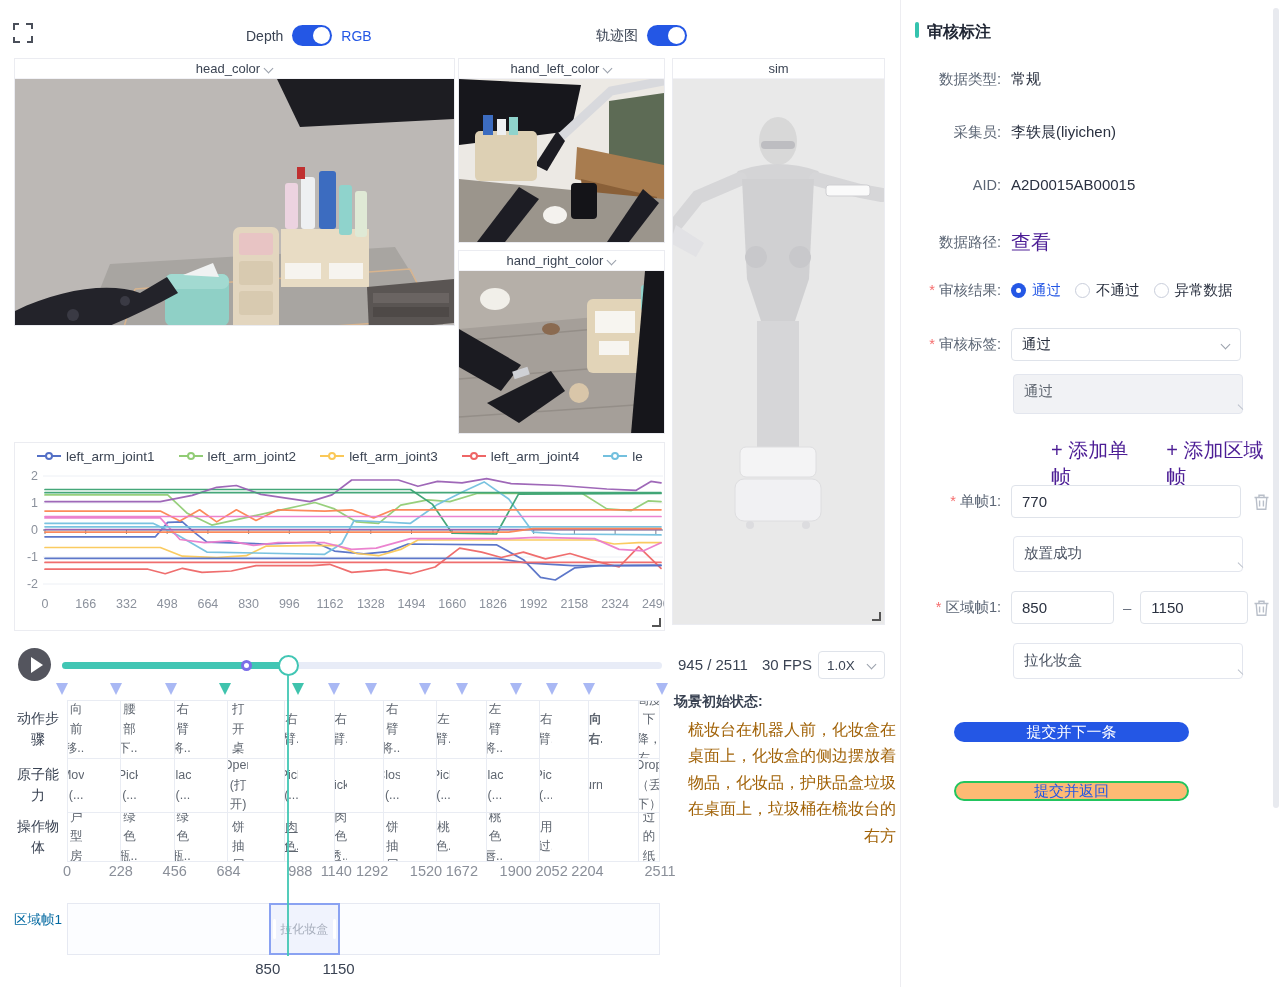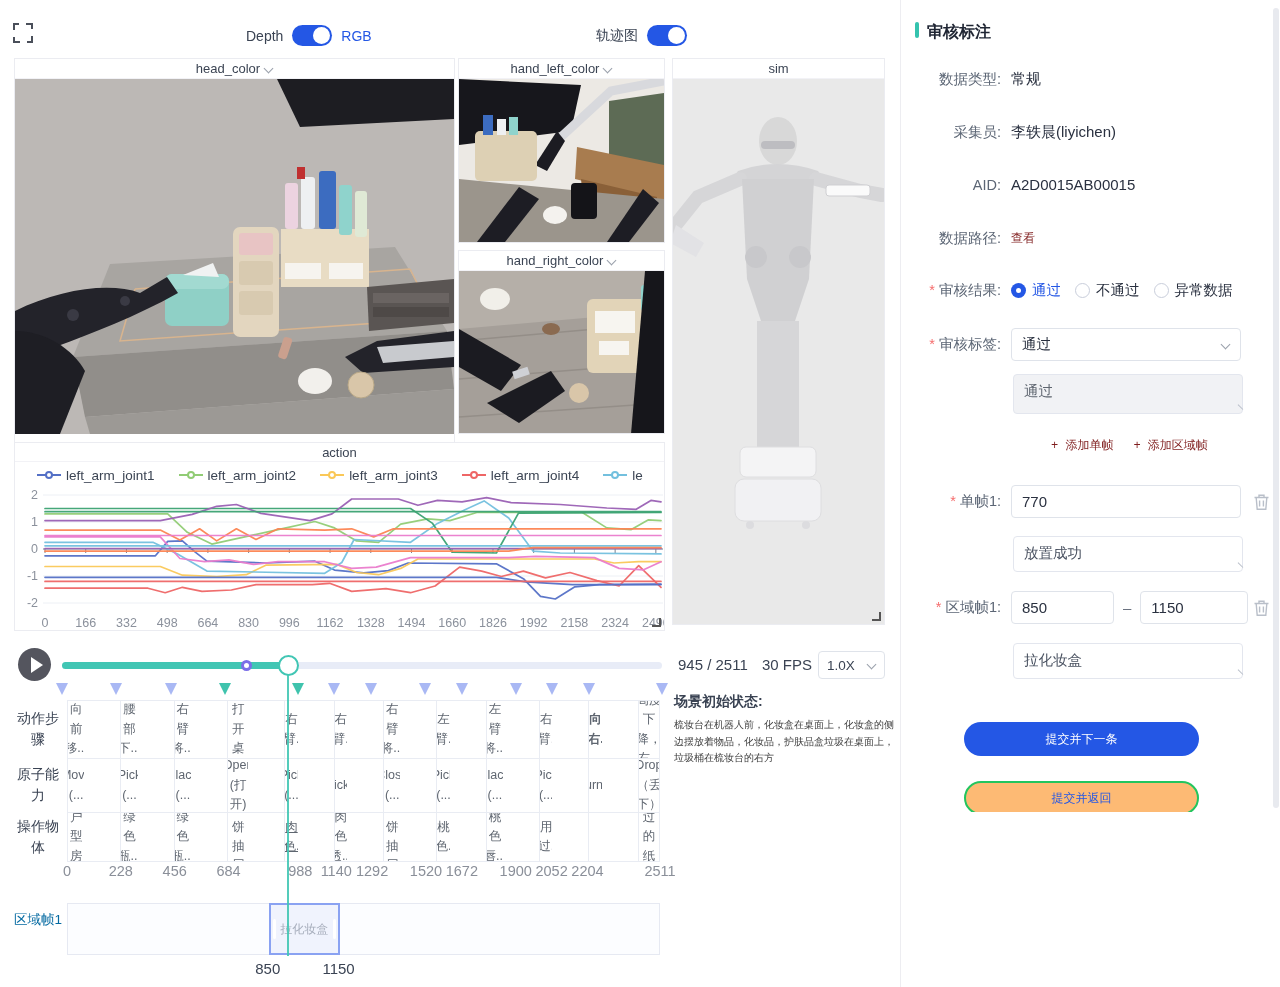--- a/index.html
+++ b/index.html
@@ -16,21 +16,21 @@
   .switch .knob { position:absolute; right:2px; top:2px; width:17px; height:17px; border-radius:50%; background:#fff; }
   .rgb-lbl { color:#2457e5; }
 
   
   .pane { position:absolute; background:#fff; border:1px solid #ebecf1; overflow:hidden; }
   .pane-h { height:20px; display:flex; align-items:center; justify-content:center; gap:5px;
             font-size:13px; color:#3b4453; border-bottom:1px solid #f2f2f6; background:#fff; cursor:pointer; }
   .chev { width:8px; height:8px; display:inline-block; position:relative; top:-2px; }
   .chev:before { content:""; position:absolute; left:0; top:2px; width:6px; height:6px;
                  border-right:1.5px solid #9aa0ab; border-bottom:1.5px solid #9aa0ab; transform:rotate(45deg); }
-  .pane-head { left:14px; top:58px; width:441px; height:452px; }
+  .pane-head { left:14px; top:58px; width:441px; height:268px; }
   .pane-hl   { left:458px; top:58px; width:207px; height:185px; }
   .pane-hr   { left:458px; top:250px; width:207px; height:184px; }
   .pane-sim  { left:672px; top:58px; width:213px; height:567px; }
   .campic { display:block; }
   .rsz { position:absolute; right:3px; bottom:3px; width:9px; height:9px;
          border-right:2px solid #555; border-bottom:2px solid #555; }
 
   
   .pane-act { left:14px; top:442px; width:651px; height:189px; }
   .act-title { height:19px; line-height:19px; text-align:center; font-size:13px; color:#3b4453; border-bottom:1px solid #f2f2f6; }
@@ -63,59 +63,59 @@
   .trow { display:flex; border-bottom:1px solid #e9ecf3;gap:36px; }
   .tcell { border-left:1px solid #e9ecf3; display:flex; align-items:center; justify-content:center; text-align:center;
            font-size:12.5px; color:#5f6670; line-height:1.55; padding:2px 3px; overflow:hidden; }
   .trow .tcell:last-child { border-right:1px solid #e9ecf3; }
   .axis-nums { position:absolute; left:0; top:863px; width:900px; height:18px; font-size:14.5px; color:#8a8f99; }
   .axis-nums span { position:absolute; transform:translateX(-50%); white-space:nowrap; }
 
   
   .scene { position:absolute; left:674px; top:693px; width:222px; }
   .scene-t { font-size:14px; font-weight:bold; color:#3a4353; margin-bottom:6px; }
-  .scene-b { font-size:10px; color:#404040; line-height:1.65; }
+  .scene-b { font-size:16px; color:#a16207; line-height:1.65;text-align:right; }
 
   
   .region-label { position:absolute; left:14px; top:910px; width:48px; text-align:center; font-size:13.5px; color:#0369a1; line-height:1.5; }
   .rtrack { position:absolute; left:67px; top:903px; width:593px; height:52px; background:#fcfdff; border:1px solid #e6e9f2; }
   .rseg { position:absolute; top:-1px; height:52px; background:#f0f3fd; border:2px solid #8aa2f2;
           display:flex; align-items:center; justify-content:center; font-size:12px; color:#a7aebc; cursor:grab; }
   .rseg:before, .rseg:after { content:""; position:absolute; top:14px; width:3px; height:20px; background:#fff; border-radius:2px; }
   .rseg:before { left:2px; } .rseg:after { right:2px; }
   .rlab { position:absolute; top:960px; font-size:15px; color:#3a4353; transform:translateX(-50%); }
 
   
   .side { position:absolute; left:900px; top:0; width:380px; height:987px; background:#fff; border-left:1px solid #ededf1; }
   .side-clip { position:absolute; left:0; top:0; width:380px; height:812px; overflow:hidden; }
   .sp-title { position:absolute; left:14px; top:22px; display:flex; align-items:flex-start; gap:8px; }
   .sp-bar { width:4px; height:16px; background:#35c3ae; border-radius:2px; }
   .sp-title b { font-size:16px; color:#1f2533; }
   .frow { position:absolute; left:0; width:380px; display:flex; align-items:center; }
   .flab { width:110px; text-align:right; font-size:14.5px; color:#5c6675; flex:none; padding-right:10px; }
   .flab.req:before { content:"* "; color:#f56c6c; }
   .fval { font-size:15px; color:#2a3140; }
-  .link { color:#7f1d1d; cursor:pointer; font-size:12px;font-family:Liberation Mono, monospace; }
+  .link { color:#4c1d95; cursor:pointer; font-size:20px; }
   .radio { display:flex; align-items:center; gap:6px; margin-right:14px; cursor:pointer; font-size:14.5px; color:#2a3140; }
   .rdot { width:15px; height:15px; border-radius:50%; border:1px solid #c9cedb; background:#fff; }
   .radio.sel .rdot { border:none; background:#2457e5; position:relative; }
   .radio.sel .rdot:after { content:""; position:absolute; left:5px; top:5px; width:5px; height:5px; border-radius:50%; background:#fff; }
   .radio.sel { color:#2457e5; }
   .sel-box { width:230px; height:33px; border:1px solid #dfe3ea; border-radius:4px; display:flex; align-items:center;
              justify-content:space-between; padding:0 10px; font-size:14.5px; color:#2a3140; cursor:pointer; background:#fff; }
   .ta { position:absolute; left:112px; width:230px; border:1px solid #e3e6ee; border-radius:4px; font-size:14.5px;
         color:#4a5261; padding:7px 10px; resize:none; font-family:inherit; background:#fff; overflow:hidden; }
   .ta.grey { background:#f1f2f5; color:#5f6670; }
   .ta-grip { position:absolute; width:10px; height:10px; pointer-events:none; }
   .ta-grip:before { content:""; position:absolute; right:1px; bottom:1px; width:7px; height:7px;
     border-right:1.5px solid #b9bfc9; border-bottom:0; transform:rotate(-45deg); }
   .inp { height:33px; border:1px solid #dfe3ea; border-radius:4px; font-size:15px; color:#2a3140; padding:15px 10px; font-family:inherit; }
   .trash { position:absolute; left:352px; width:18px; height:18px; cursor:pointer; }
   .addlinks { position:absolute; left:150px; display:flex; gap:20px; font-size:14.5px; }
-  .btn { position:absolute; left:63px; width:235px; height:34px; border-radius:17px; font-size:12px;
+  .btn { position:absolute; left:53px; width:235px; height:20px; border-radius:17px; font-size:15px;
          display:flex; align-items:center; justify-content:center; cursor:pointer; }
   .btn-pri { background:#2457e5; color:#fff; }
   .btn-sec { background:#fdba74; border:2px solid #22c55e; color:#2457e5; }
   .scrollbar { position:absolute; right:1px; top:8px; width:6px; height:800px; border-radius:3px; background:#e8eaef; }
   .dash { font-size:15px; color:#6b7280; margin:0 9px; }
 </style>
 </head>
 <body>
 
 <div class="app">
@@ -252,21 +252,20 @@
         <rect x="62" y="368" width="76" height="30" rx="6" fill="#f4f4f5" stroke="#dedee0"></rect>
         <rect x="57" y="400" width="86" height="42" rx="9" fill="#f1f1f3" stroke="#dedee0"></rect>
         <circle cx="72" cy="446" r="4" fill="#dcdcdf"></circle>
           <circle cx="128" cy="446" r="4" fill="#dcdcdf"></circle>
       </g>
     </svg>
     <div class="rsz"></div>
   </div>
 
   <div class="pane pane-act">
-    <div class="act-title">action</div>
     <div class="legend-row">
       <span id="legend-items" style="display:flex;align-items:center">
           <span class="lg-item">
             <span class="lg-line" style="background:#5470c6">
               <i style="border-color:#5470c6"></i>
             </span>
             <span class="lg-txt">left_arm_joint1</span>
           </span>
           <span class="lg-item">
             <span class="lg-line" style="background:#91cc75">

